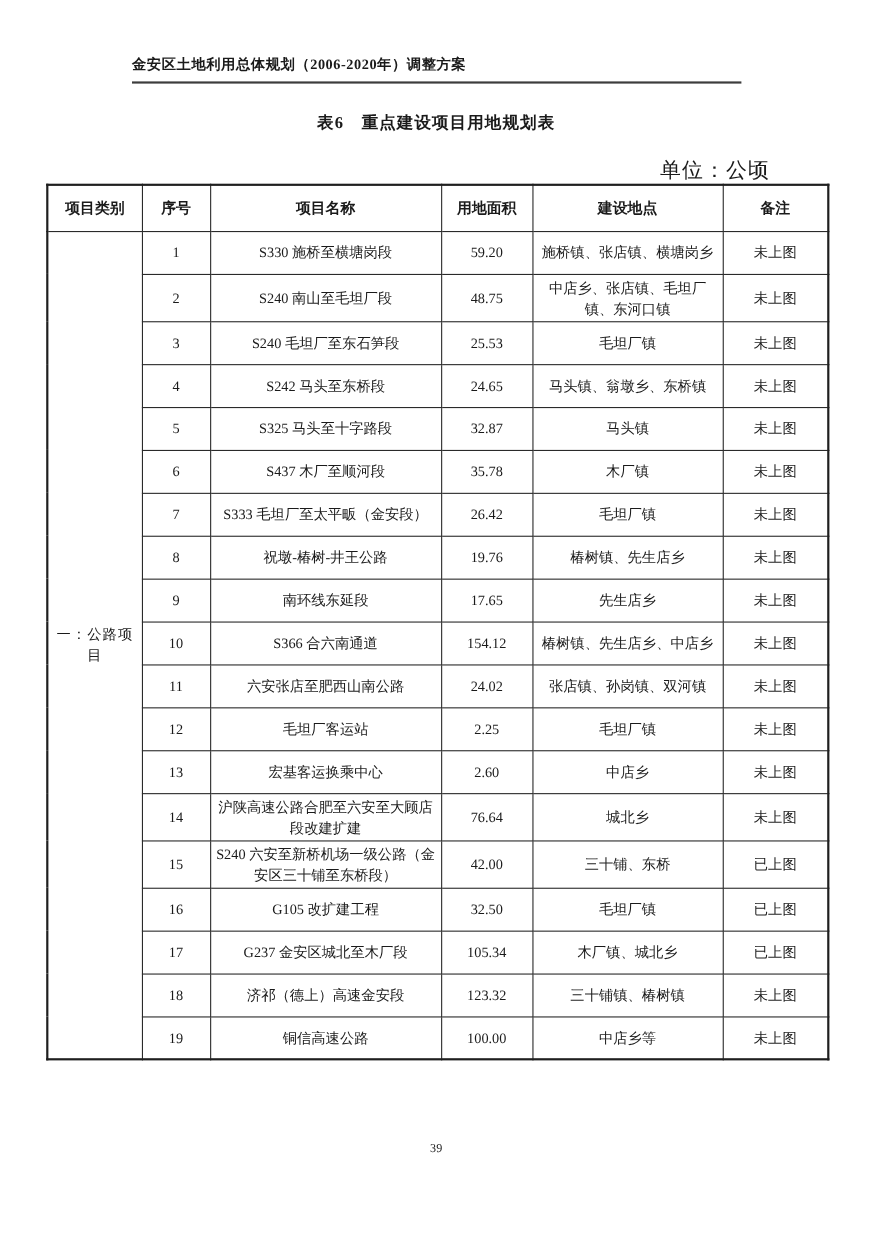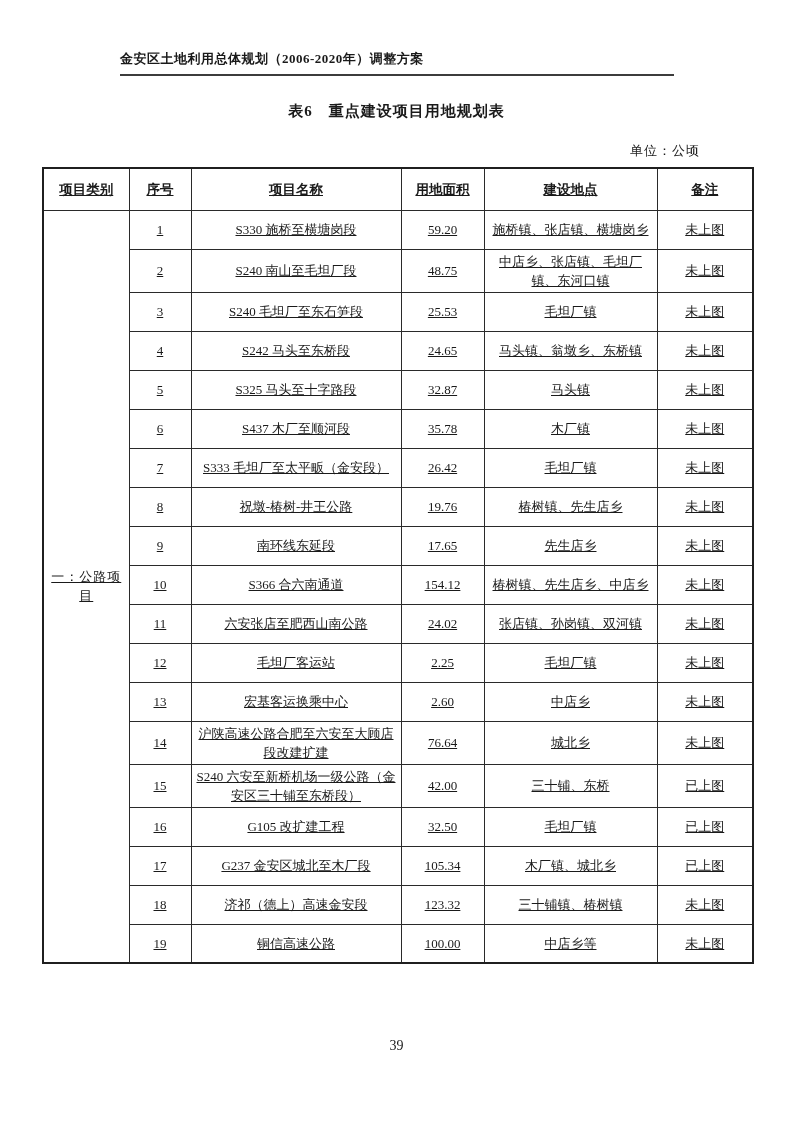--- a/index.html
+++ b/index.html
@@ -29,31 +29,30 @@
     text-align: center;
     font-size: 15px;
     font-weight: bold;
     letter-spacing: 1px;
   }
   .unit-label {
     position: absolute;
     top: 142px;
     left: 42px; width: 658px;
     text-align: right;
-    font-size: 13px;
+    font-size: 19px;
     letter-spacing: 1px;
   }
   table.main-table {
     position: absolute;
     left: 42px; top: 167px;
     width: 710px;
     border-collapse: collapse;
     table-layout: fixed;
     border: 2px solid #1f1f1f;
-    text-decoration: underline;
   }
   .main-table th, .main-table td {
     border: 1px solid #2a2a2a;
     text-align: center;
     vertical-align: middle;
     font-size: 13px;
     line-height: 19px;
     padding: 2px 4px;
   }
   .main-table th {
@@ -67,21 +66,21 @@
   .col-name { width: 210px; }
   .col-area { width: 83px; }
   .col-loc  { width: 173px; }
   .col-note { width: 96px; }
   .td-cat { letter-spacing: 1px; padding: 2px 6px; margin-left: 44px; }
   .page-number {
     position: absolute;
     top: 1038px; left: 0;
     width: 100%;
     text-align: center;
-    font-size: 14px;
+    font-size: 11px;
   }
 </style>
 </head>
 <body>
 
 <div class="doc-header">金安区土地利用总体规划（2006-2020年）调整方案</div>
 
 <div class="table-title">表6　重点建设项目用地规划表</div>
 
 <div class="unit-label">单位：公顷</div>

